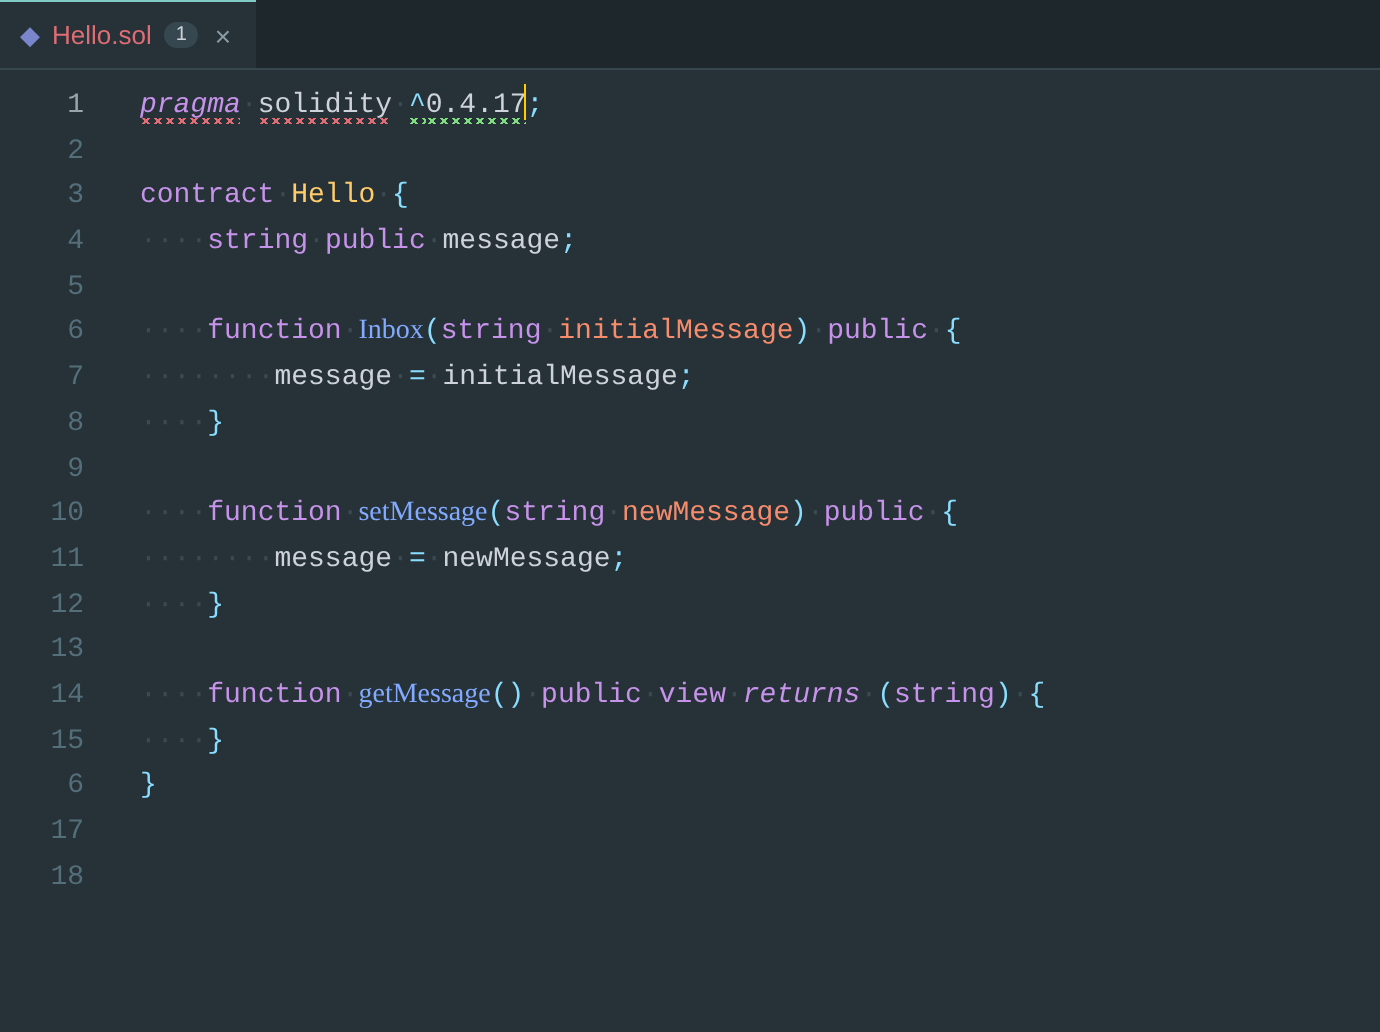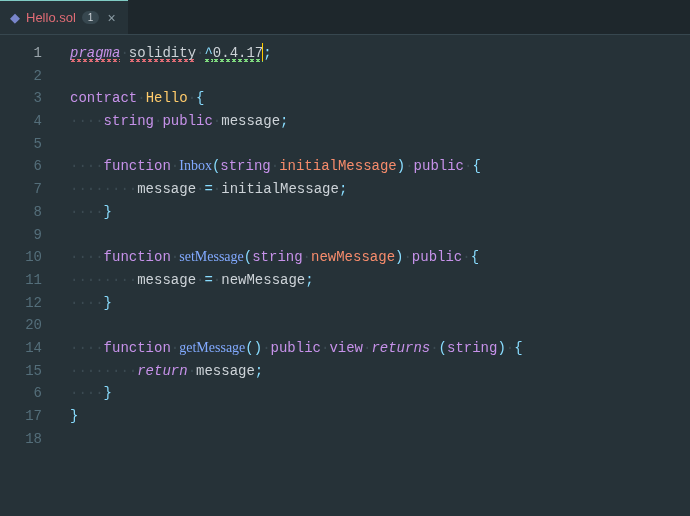--- a/index.html
+++ b/index.html
@@ -113,21 +113,21 @@
       <div class="ln">3</div>
       <div class="ln">4</div>
       <div class="ln">5</div>
       <div class="ln">6</div>
       <div class="ln">7</div>
       <div class="ln">8</div>
       <div class="ln">9</div>
       <div class="ln">10</div>
       <div class="ln">11</div>
       <div class="ln">12</div>
-      <div class="ln">20</div>
+      <div class="ln">13</div>
       <div class="ln">14</div>
       <div class="ln">15</div>
       <div class="ln">6</div>
       <div class="ln">17</div>
       <div class="ln">18</div>
     </div>
   <div class="code" id="code">
       <div class="line"><span class="tok-keyword squiggle">pragma</span><span class="ws">·</span><span class="tok-default squiggle">solidity</span><span class="ws">·</span><span class="tok-punc squiggle-g">^</span><span class="tok-default squiggle-g">0.4.17</span><span class="cursor"></span><span class="tok-punc">;</span></div>
       <div class="line"></div>
       <div class="line"><span class="tok-keyword-ni">contract</span><span class="ws">·</span><span class="tok-type">Hello</span><span class="ws">·</span><span class="tok-punc">{</span></div>
@@ -135,18 +135,17 @@
       <div class="line"></div>
       <div class="line"><span class="ws">····</span><span class="tok-keyword-ni">function</span><span class="ws">·</span><span class="tok-ident">Inbox</span><span class="tok-punc">(</span><span class="tok-keyword-ni">string</span><span class="ws">·</span><span class="tok-param">initialMessage</span><span class="tok-punc">)</span><span class="ws">·</span><span class="tok-keyword-ni">public</span><span class="ws">·</span><span class="tok-punc">{</span></div>
       <div class="line"><span class="ws">········</span><span class="tok-default">message</span><span class="ws">·</span><span class="tok-punc">=</span><span class="ws">·</span><span class="tok-default">initialMessage</span><span class="tok-punc">;</span></div>
       <div class="line"><span class="ws">····</span><span class="tok-punc">}</span></div>
       <div class="line"></div>
       <div class="line"><span class="ws">····</span><span class="tok-keyword-ni">function</span><span class="ws">·</span><span class="tok-ident">setMessage</span><span class="tok-punc">(</span><span class="tok-keyword-ni">string</span><span class="ws">·</span><span class="tok-param">newMessage</span><span class="tok-punc">)</span><span class="ws">·</span><span class="tok-keyword-ni">public</span><span class="ws">·</span><span class="tok-punc">{</span></div>
       <div class="line"><span class="ws">········</span><span class="tok-default">message</span><span class="ws">·</span><span class="tok-punc">=</span><span class="ws">·</span><span class="tok-default">newMessage</span><span class="tok-punc">;</span></div>
       <div class="line"><span class="ws">····</span><span class="tok-punc">}</span></div>
       <div class="line"></div>
       <div class="line"><span class="ws">····</span><span class="tok-keyword-ni">function</span><span class="ws">·</span><span class="tok-ident">getMessage</span><span class="tok-punc">()</span><span class="ws">·</span><span class="tok-keyword-ni">public</span><span class="ws">·</span><span class="tok-keyword-ni">view</span><span class="ws">·</span><span class="tok-keyword">returns</span><span class="ws">·</span><span class="tok-punc">(</span><span class="tok-keyword-ni">string</span><span class="tok-punc">)</span><span class="ws">·</span><span class="tok-punc">{</span></div>
-      <div class="line"><span class="ws">········</span><span class="tok-keyword">return</span><span class="ws">·</span><span class="tok-default">message</span><span class="tok-punc">;</span></div>
       <div class="line"><span class="ws">····</span><span class="tok-punc">}</span></div>
       <div class="line"><span class="tok-punc">}</span></div>
       <div class="line"></div>
     </div>
 </div>
 
 </body></html>

